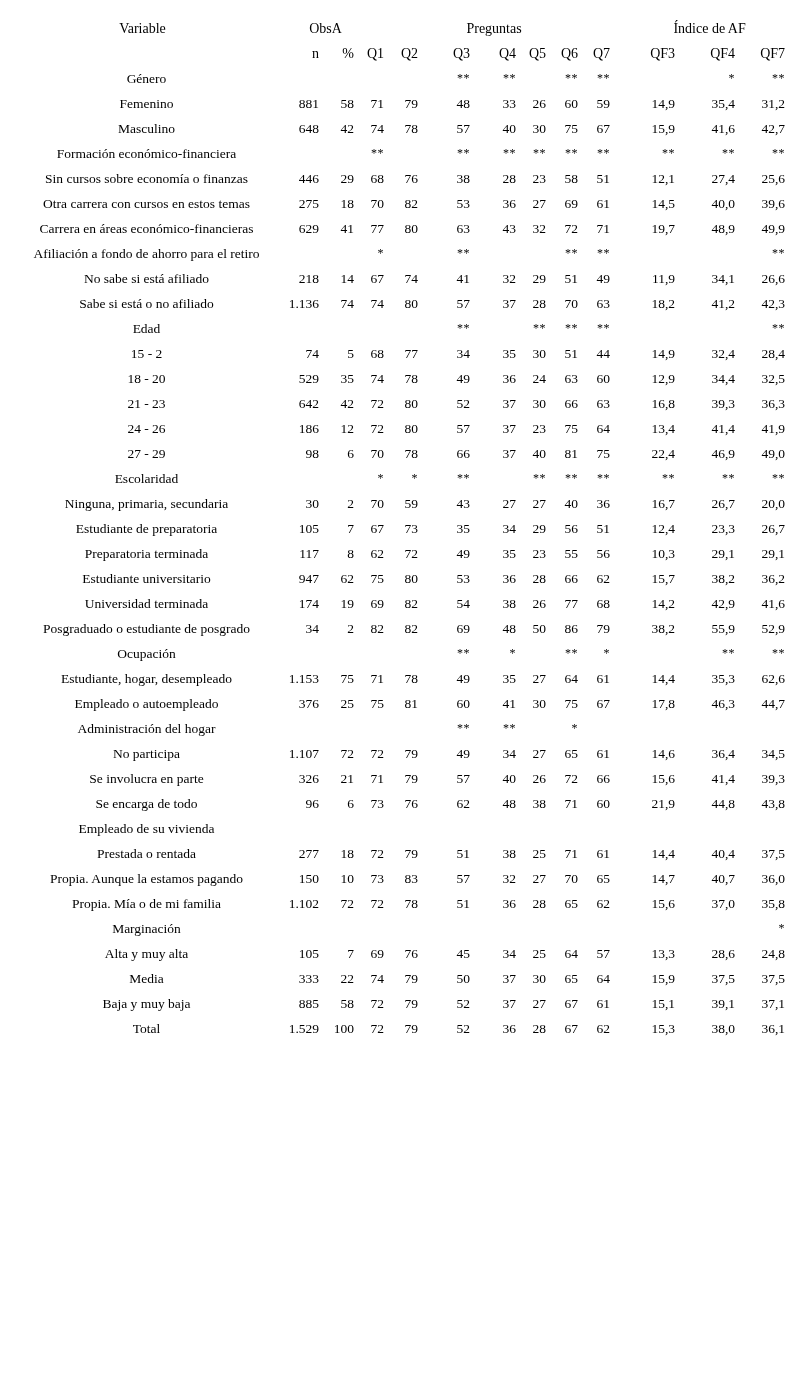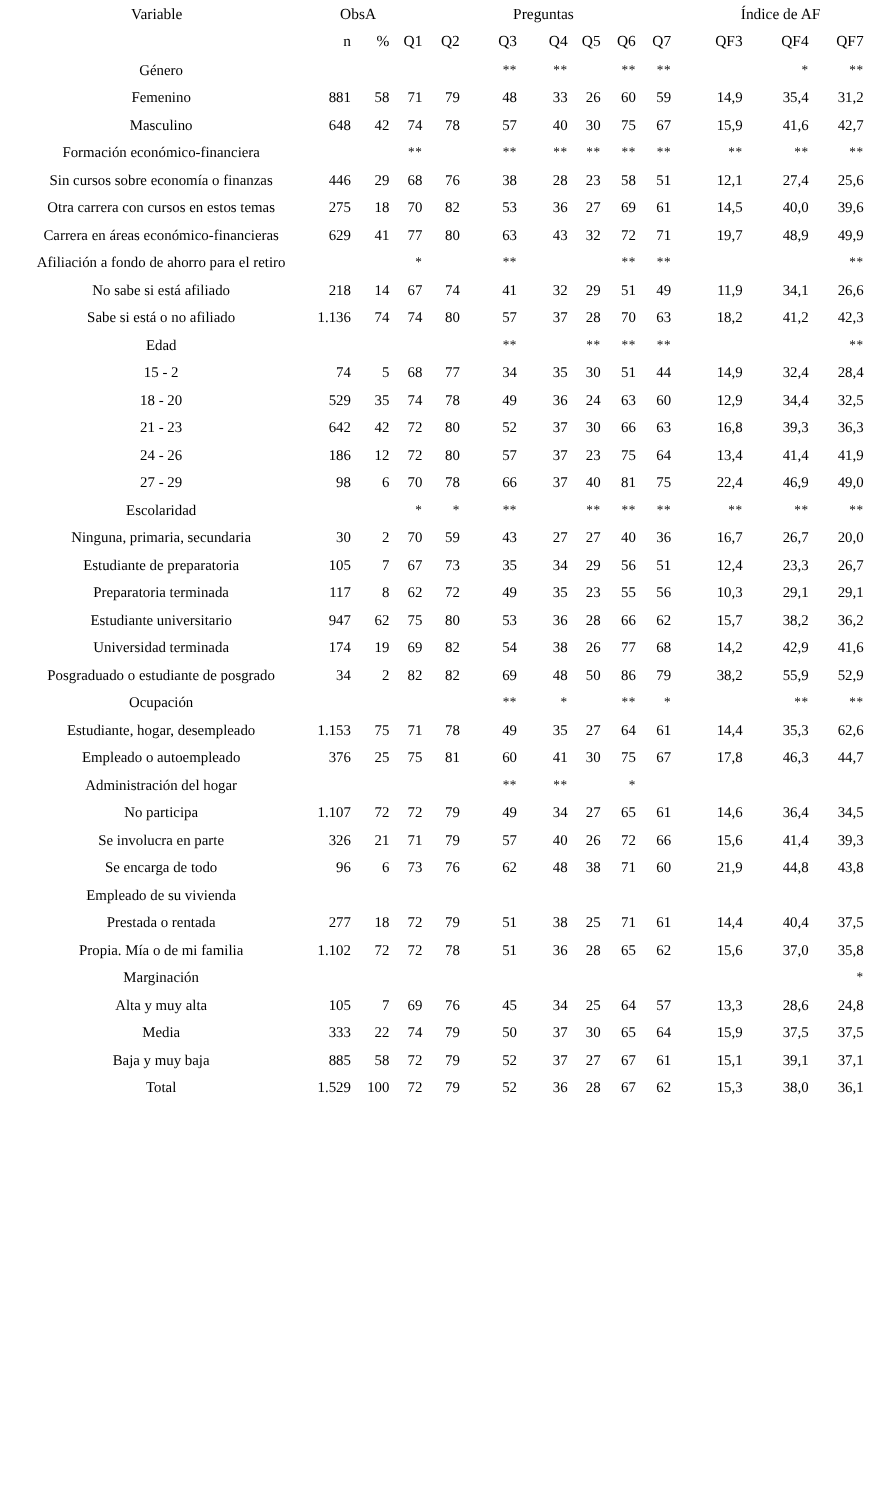--- a/index.html
+++ b/index.html
@@ -11,21 +11,21 @@
   body {
     width: 797px;
     height: 1373px;
     font-family: "Liberation Serif", "DejaVu Serif", serif;
     color: #000000;
     overflow: hidden;
   }
   #table-wrap {
     position: relative;
     width: 729px;
-    padding-top: 1px;
+    padding-top: 16px;
     box-sizing: border-box;
   }
   table.stat-table {
     border-collapse: collapse;
     width: 797px;
     table-layout: fixed;
     font-size: 13.5px;
   }
   table.stat-table td,
   table.stat-table th {
@@ -607,20 +607,35 @@
           <td class="num">51</td>
           <td class="num">38</td>
           <td class="num">25</td>
           <td class="num">71</td>
           <td class="num">61</td>
           <td class="num">14,4</td>
           <td class="num">40,4</td>
           <td class="num">37,5</td>
         </tr>
         <tr>
+          <td class="lbl">Propia. Aunque la estamos pagando</td>
+          <td class="num">150</td>
+          <td class="num">10</td>
+          <td class="num">73</td>
+          <td class="num">83</td>
+          <td class="num">57</td>
+          <td class="num">32</td>
+          <td class="num">27</td>
+          <td class="num">70</td>
+          <td class="num">65</td>
+          <td class="num">14,7</td>
+          <td class="num">40,7</td>
+          <td class="num">36,0</td>
+        </tr>
+        <tr>
           <td class="lbl">Propia. Mía o de mi familia</td>
           <td class="num">1.102</td>
           <td class="num">72</td>
           <td class="num">72</td>
           <td class="num">78</td>
           <td class="num">51</td>
           <td class="num">36</td>
           <td class="num">28</td>
           <td class="num">65</td>
           <td class="num">62</td>

